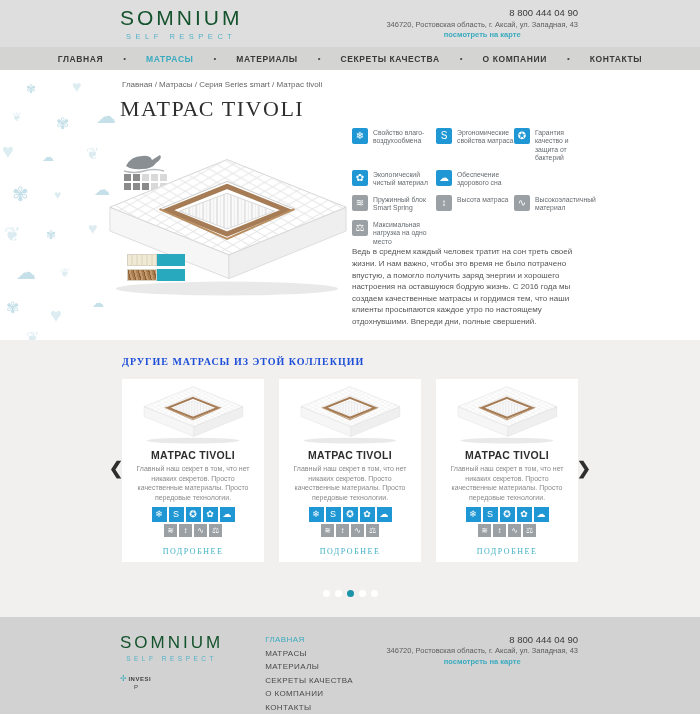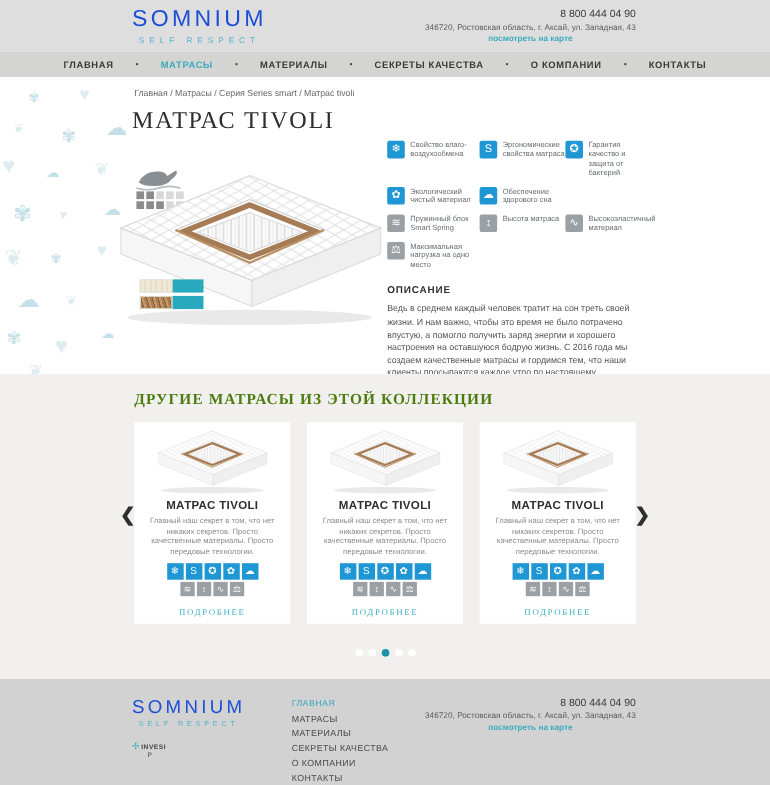--- a/index.html
+++ b/index.html
@@ -1,21 +1,21 @@
 <!DOCTYPE html>
 <html><head>
 <meta charset="utf-8">
 <style>
   html,body{margin:0;padding:0;}
   body{width:700px;height:714px;overflow:hidden;font-family:"Liberation Sans",sans-serif;color:#3c3c3c;background:#fff;position:relative;}
   .serif{font-family:"Liberation Serif","DejaVu Serif",serif;}
 
   
   .header{height:47px;background:#dedede;display:flex;align-items:center;padding:0 122px 0 120px;box-sizing:border-box;}
-  .logo .brand{font-size:21px;letter-spacing:3px;color:#1d4ed8;font-weight:400;}
+  .logo .brand{font-size:21px;letter-spacing:3px;color:#14532d;font-weight:400;}
   .logo .tagline{font-size:7.5px;letter-spacing:4.5px;color:#53b2c8;margin-top:2px;text-align:center;}
   .contact{margin-left:auto;text-align:right;line-height:1.35;}
   .contact .phone{font-size:9.5px;font-weight:normal;color:#3a3a3a;}
   .contact .addr{font-size:7.5px;color:#5c5c5c;}
   .contact .map{font-size:7.5px;color:#3aabbf;font-weight:bold;cursor:pointer;text-align:center;}
 
   
   .topnav{height:23px;background:#d4d4d2;display:flex;align-items:center;justify-content:center;}
   .topnav ul{display:flex;list-style:none;margin:0;padding:0;align-items:center;}
   .topnav li{font-size:8.5px;font-weight:bold;letter-spacing:.6px;color:#3a3a3a;padding:0 6px;cursor:pointer;}
@@ -49,21 +49,21 @@
   .char-item:nth-child(6),.char-item:nth-child(9){grid-column-start:1;}
   .ico{width:16px;height:16px;min-width:16px;border-radius:2px;color:#fff;font-size:10px;line-height:16px;text-align:center;}
   .ico.blue{background:#1f97d4;}
   .ico.gray{background:#9aa0a4;}
   .char-label{font-size:6.8px;color:#676c70;line-height:1.25;padding-top:1px;}
   .desc-h{margin-top:12px;}
   .desc-p{font-size:8px;color:#555;line-height:1.45;margin:0;width:240px;}
 
   
   .collection{position:relative;height:277px;background:#f1f0ee;box-sizing:border-box;padding:16px 122px 0 122px;}
-  .coll-title{font-size:14px;letter-spacing:1px;color:#4d7c0f;margin:0 0 12px 0;font-weight:bold;}
+  .coll-title{font-size:10px;letter-spacing:1px;color:#1d4ed8;margin:0 0 12px 0;font-weight:bold;}
   .cards{display:flex;gap:15px;}
   .card{flex:1;background:#fff;height:183px;box-sizing:border-box;padding:6px 8px;display:flex;flex-direction:column;align-items:center;cursor:pointer;}
   .card svg{width:124px;height:68px;}
   .card-title{font-size:10.5px;font-weight:bold;color:#2e2e2e;letter-spacing:.3px;margin-top:2px;}
   .card-text{font-size:7px;color:#8a8a8a;line-height:1.35;text-align:center;margin-top:3px;}
   .card-icons{margin-top:5px;text-align:center;}
   .row-blue,.row-gray{display:flex;justify-content:center;gap:2px;margin-bottom:2px;}
   .mini-ico{display:inline-block;color:#fff;text-align:center;}
   .row-blue .mini-ico{width:15px;height:15px;font-size:9px;line-height:15px;background:#1f97d4;}
   .row-gray .mini-ico{width:13px;height:13px;font-size:8px;line-height:13px;background:#9aa0a4;}
@@ -239,21 +239,20 @@
         </div>
       <div class="char-item">
           <span class="ico gray">∿</span>
           <span class="char-label">Высокоэластичный материал</span>
         </div>
       <div class="char-item">
           <span class="ico gray">⚖</span>
           <span class="char-label">Максимальная нагрузка на одно место</span>
         </div>
     </div>
-    <div class="sec-h desc-h">ОПИСАНИЕ</div>
     <p class="desc-p">Ведь в среднем каждый человек тратит на сон треть своей жизни. И нам важно, чтобы это время не было потрачено впустую, а помогло получить заряд энергии и хорошего настроения на оставшуюся бодрую жизнь. С 2016 года мы создаем качественные матрасы и гордимся тем, что наши клиенты просыпаются каждое утро по настоящему отдохнувшими. Впереди дни, полные свершений.</p>
   </div>
 </div>
 
 <div class="collection">
   <h2 class="coll-title serif">ДРУГИЕ МАТРАСЫ ИЗ ЭТОЙ КОЛЛЕКЦИИ</h2>
   <div class="arrow left">❮</div>
   <div class="arrow right">❯</div>
   <div class="cards">
     <div class="card">

